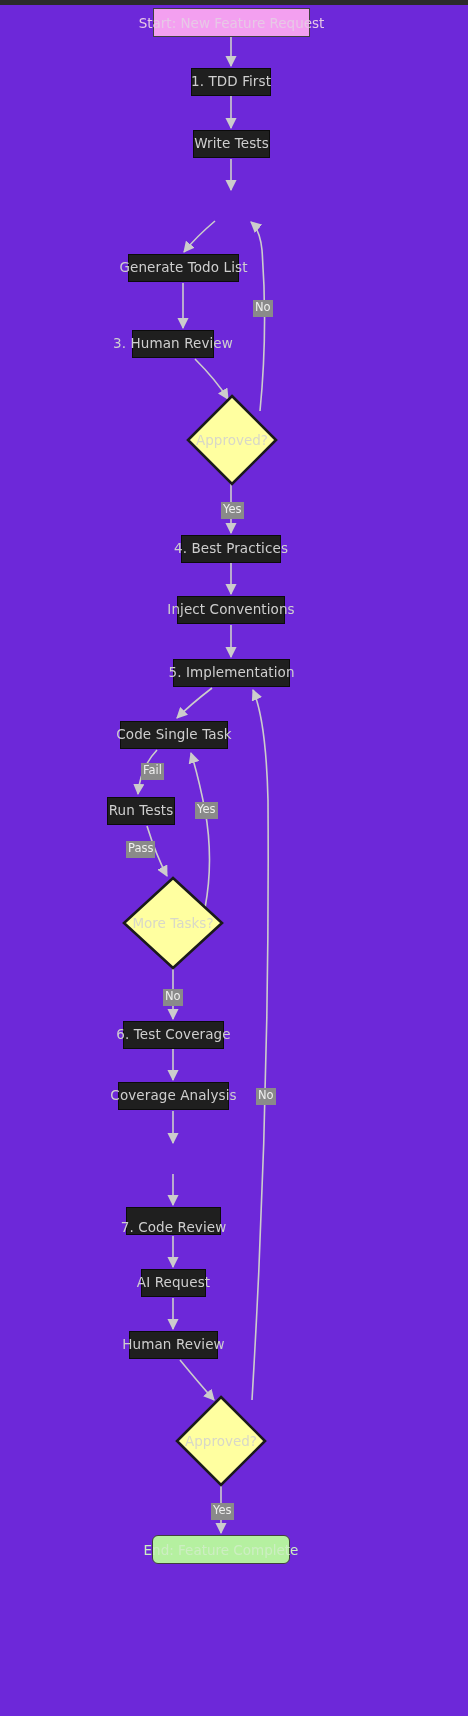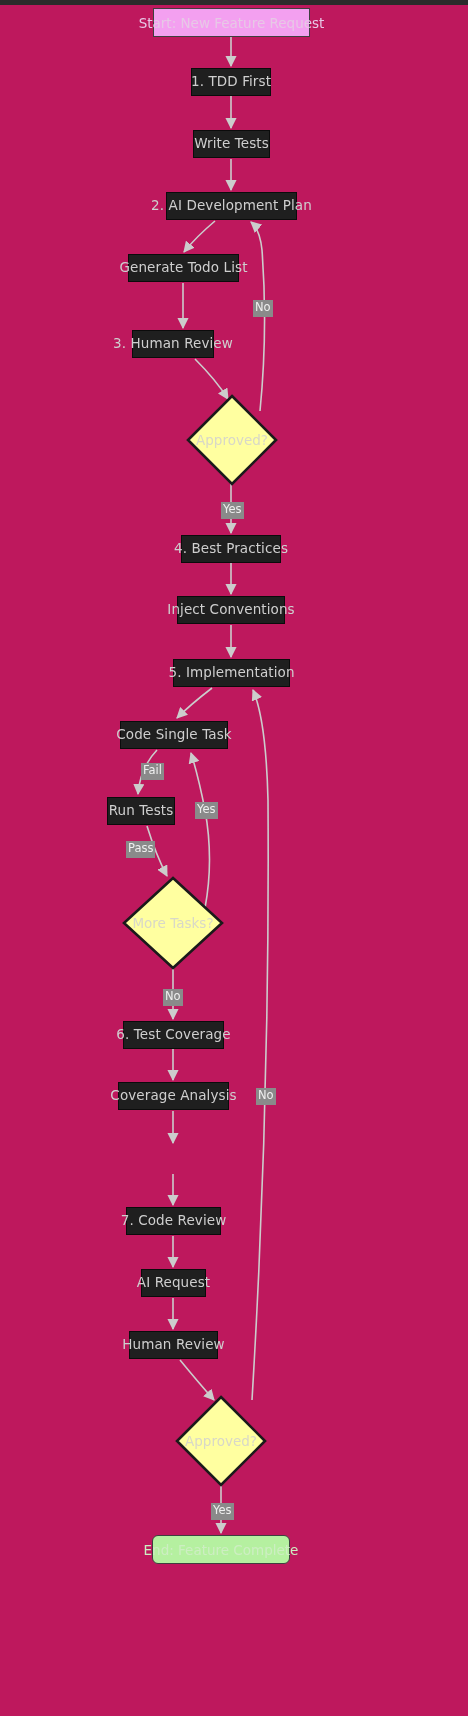--- a/index.html
+++ b/index.html
@@ -7,21 +7,21 @@
     padding: 0;
     background: #ffffff;
   }
   body {
     font-family: "DejaVu Sans", sans-serif;
   }
   #canvas {
     position: relative;
     width: 468px;
     height: 1716px;
-    background: #be185d;
+    background: #6d28d9;
     overflow: hidden;
   }
   #edges {
     position: absolute;
     left: 0;
     top: 0;
     width: 468px;
     height: 1716px;
     pointer-events: none;
   }
@@ -169,23 +169,20 @@
   </div>
 
   <div class="node proc" style="left:191px; top:68px; width:80px;">
     <span>1. TDD First</span>
   </div>
 
   <div class="node proc" style="left:193px; top:130px; width:77px;">
     <span>Write Tests</span>
   </div>
 
-  <div class="node proc" style="left:166px; top:192px; width:131px;">
-    <span>2. AI Development Plan</span>
-  </div>
 
   <div class="node proc" style="left:128px; top:254px; width:111px;">
     <span>Generate Todo List</span>
   </div>
 
   <div class="node proc" style="left:132px; top:330px; width:82px;">
     <span>3. Human Review</span>
   </div>
 
   <div class="node decision" style="left:186px; top:394px; width:92px; height:92px;">
@@ -224,21 +221,21 @@
 
   <div class="node proc" style="left:123px; top:1021px; width:101px;">
     <span>6. Test Coverage</span>
   </div>
 
   <div class="node proc" style="left:118px; top:1082px; width:111px;">
     <span>Coverage Analysis</span>
   </div>
 
 
-  <div class="node proc" style="left:126px; top:1207px; width:95px;">
+  <div class="node proc" style="left:126px; top:1207px; width:95px;align-items:flex-end;">
     <span>7. Code Review</span>
   </div>
 
   <div class="node proc" style="left:141px; top:1269px; width:65px;">
     <span>AI Request</span>
   </div>
 
   <div class="node proc" style="left:129px; top:1331px; width:89px;">
     <span>Human Review</span>
   </div>

